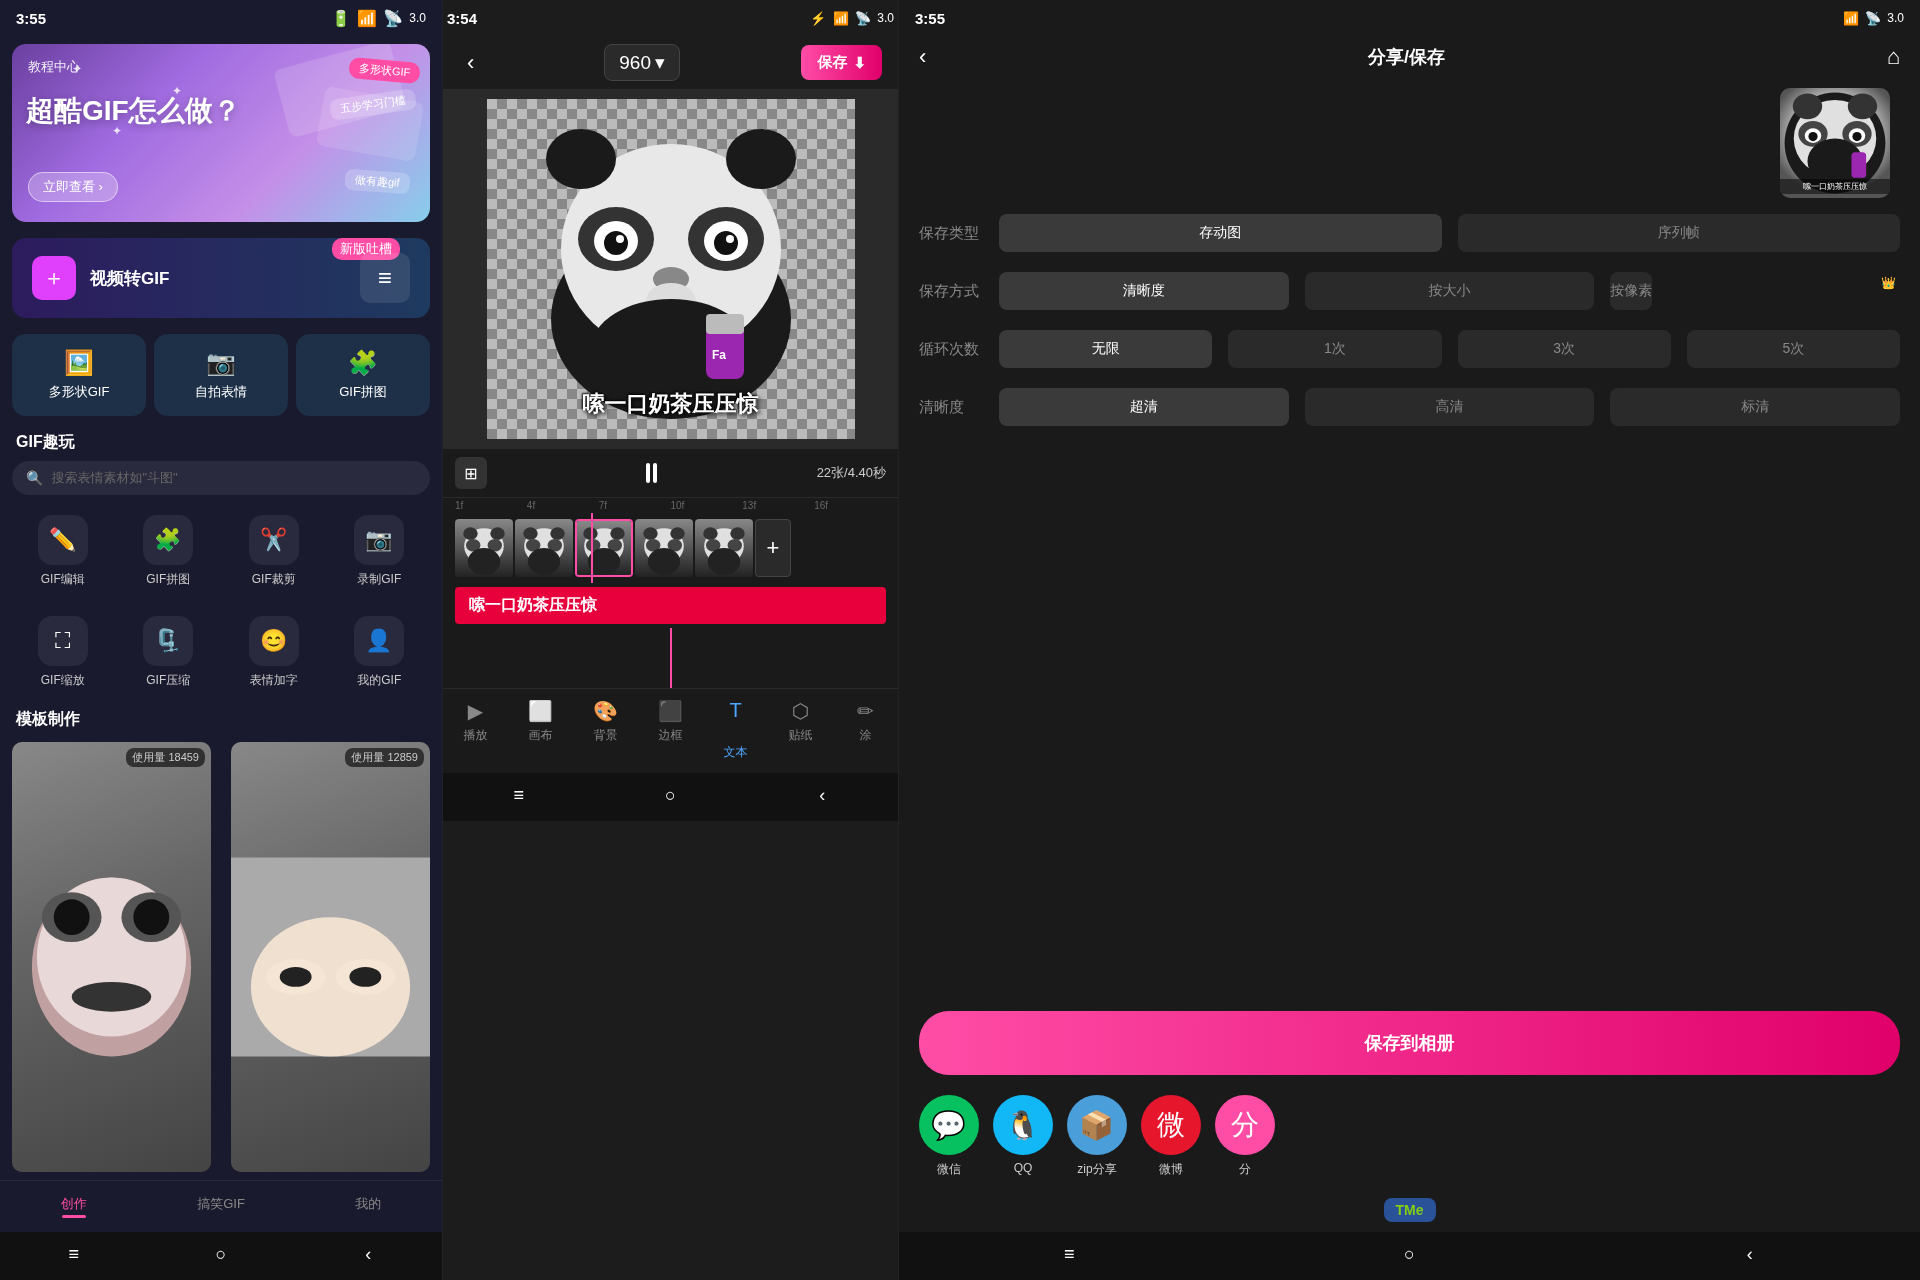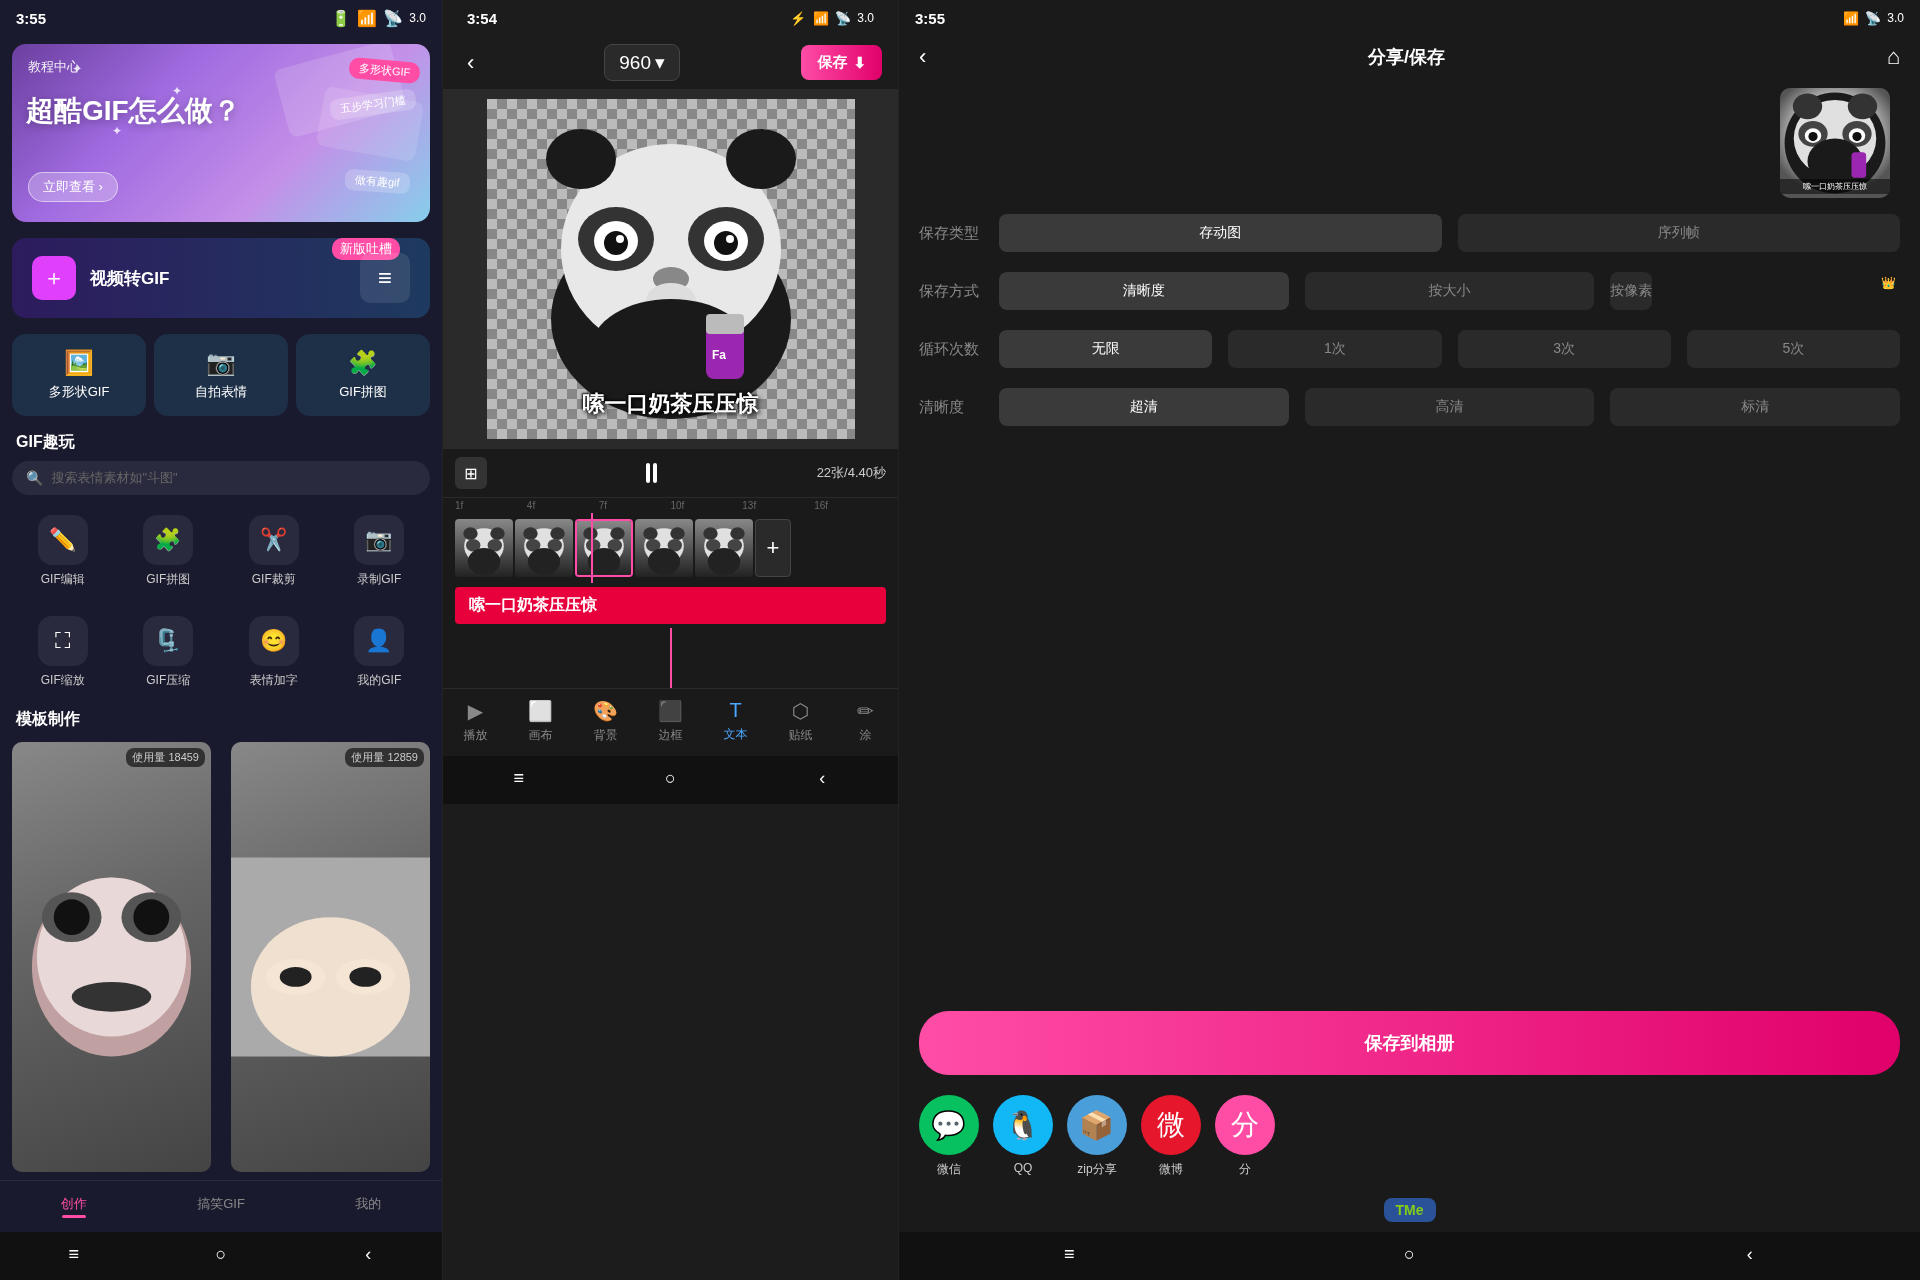--- a/index.html
+++ b/index.html
@@ -312,21 +312,21 @@
       background: #1c1c1c;
       display: flex;
       flex-direction: column;
       border-right: 1px solid #222;
     }
 
     .p2-status-bar {
       display: flex;
       align-items: center;
       justify-content: space-between;
-      padding: 8px 24px;
+      padding: 8px 4px;
       height: 36px;
       flex-shrink: 0;
     }
     .p2-status-time { color: #fff; font-size: 15px; font-weight: 600; }
 
     .p2-toolbar {
       display: flex;
       align-items: center;
       justify-content: space-between;
       padding: 8px 16px;
@@ -521,21 +521,21 @@
       display: flex;
       flex-direction: column;
       align-items: center;
       padding: 10px 0 12px;
       cursor: pointer;
       color: #888;
       font-size: 12px;
       gap: 4px;
     }
     .p2-tool-item.active { color: #fff; }
-    .p2-tool-item.active .tool-label { color: #4da6ff; }
+    .p2-tool-item.active .tool-label { color: #4da6ff; margin-top: 18px; }
     .tool-icon { font-size: 20px; }
 
     .p2-sys-bar {
       display: flex;
       align-items: center;
       justify-content: space-around;
       padding: 8px 0 12px;
       background: #111;
       flex-shrink: 0;
     }

